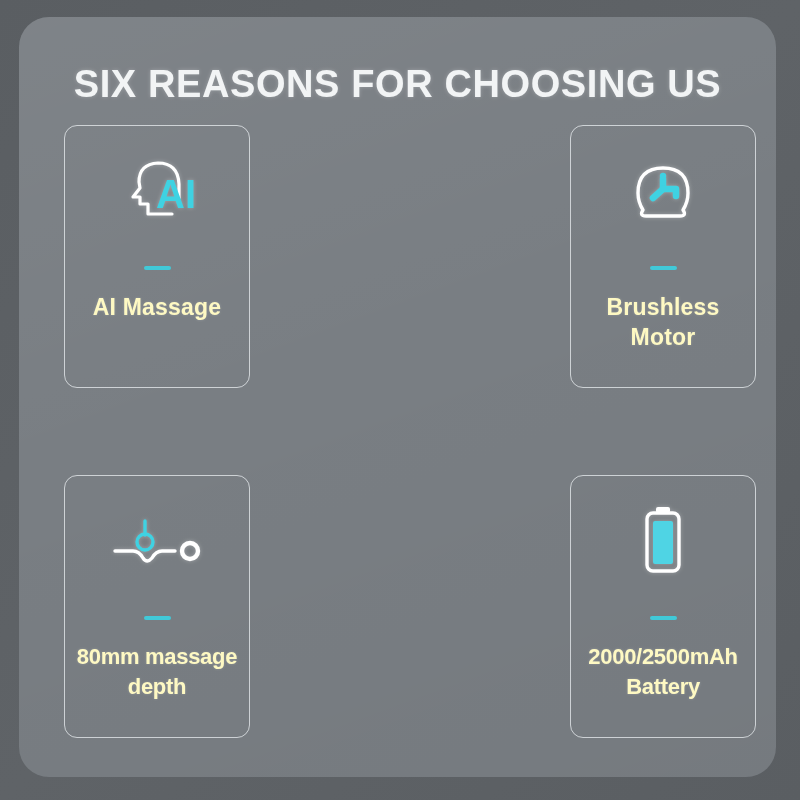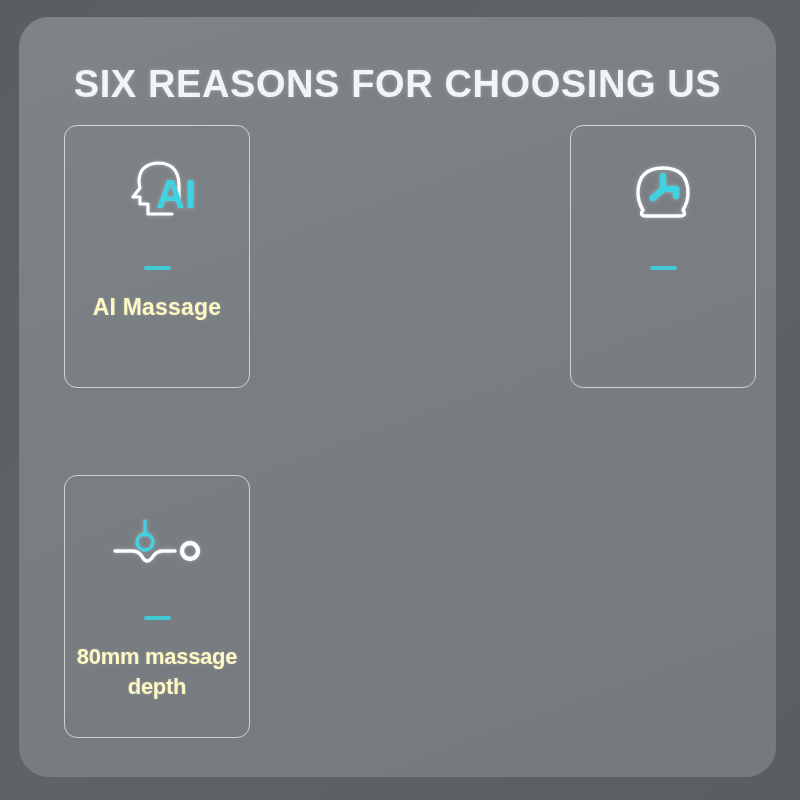--- a/index.html
+++ b/index.html
@@ -141,20 +141,22 @@
               <path d="M11 56 Q4 56 8 50 Q3 42 3 33 Q3 8 28 8 Q53 8 53 33 Q53 42 48 50 Q52 56 45 56 Z" transform="translate(9,4)" fill="none" stroke="#ffffff" stroke-width="3.4" stroke-linecap="round" stroke-linejoin="round"></path>
               <g fill="none" stroke="#3fd2e2" stroke-width="6.5" stroke-linecap="round" stroke-linejoin="round">
                 <path d="M37 23 L37 33"></path>
                 <path d="M37 33 L27 42"></path>
                 <path d="M37 33 L50 33 L50 40"></path>
               </g>
               <circle cx="37" cy="20" r="3.2" fill="#3fd2e2"></circle>
             </svg>
           </div>
           <div class="divider"></div>
+          <div class="card-label">Brushless
+Motor</div>
         </div>
 
 
       </div>
 
       <div class="row row2">
 
         <div class="card">
           <div class="icon-wrap">
             <svg width="104" height="62" viewBox="0 0 104 62">
@@ -163,18 +165,30 @@
               <path d="M10 40 L28 40 Q34 40 38 47 Q42 53 47 47 Q51 40 57 40 L70 40" fill="none" stroke="#ffffff" stroke-width="3.4" stroke-linecap="round" stroke-linejoin="round"></path>
               <circle cx="85" cy="40" r="8" fill="none" stroke="#ffffff" stroke-width="4.4"></circle>
             </svg>
           </div>
           <div class="divider"></div>
           <div class="card-label tight">80mm massage
 depth</div>
         </div>
 
 
+        <div class="card">
+          <div class="icon-wrap">
+            <svg width="52" height="76" viewBox="0 0 52 76">
+              <rect x="19" y="3" width="14" height="6" rx="2" fill="#ffffff"></rect>
+              <rect x="10" y="9" width="32" height="58" rx="6" fill="none" stroke="#ffffff" stroke-width="3.4"></rect>
+              <rect x="16" y="17" width="20" height="43" rx="2" fill="#4fd4e4"></rect>
+            </svg>
+          </div>
+          <div class="divider"></div>
+          <div class="card-label tight">2000/2500mAh
+Battery</div>
+        </div>
 
       </div>
 
     </div>
   </div>
 </div>
 
 </body></html>

